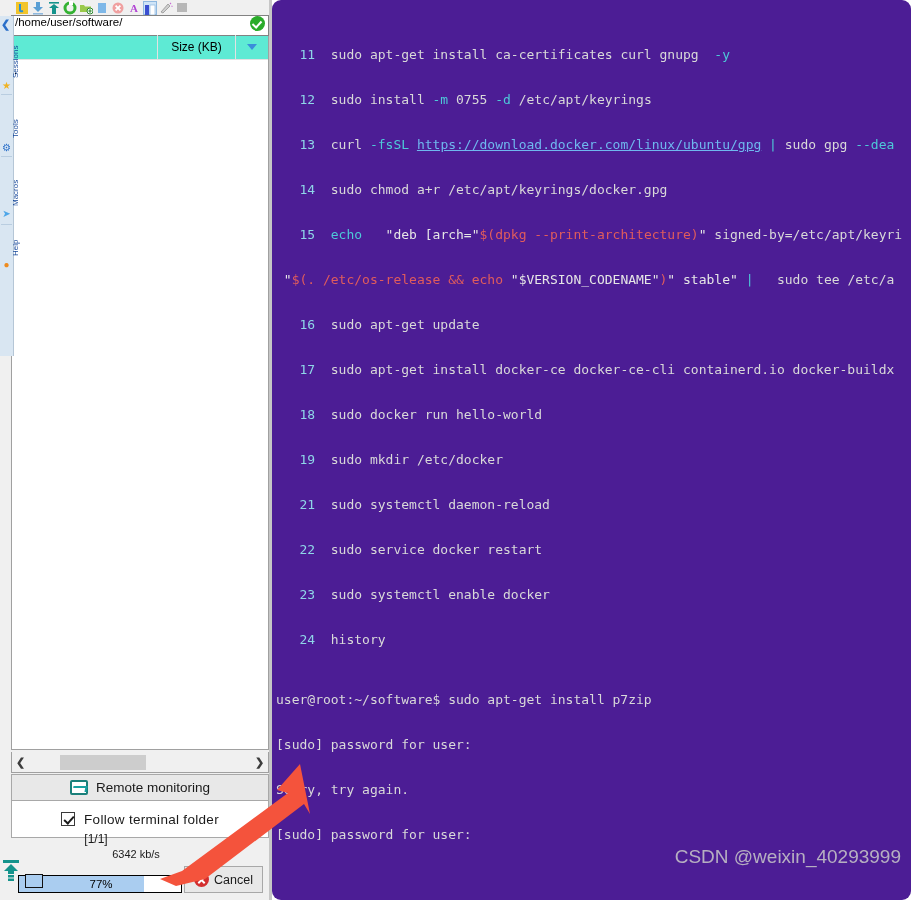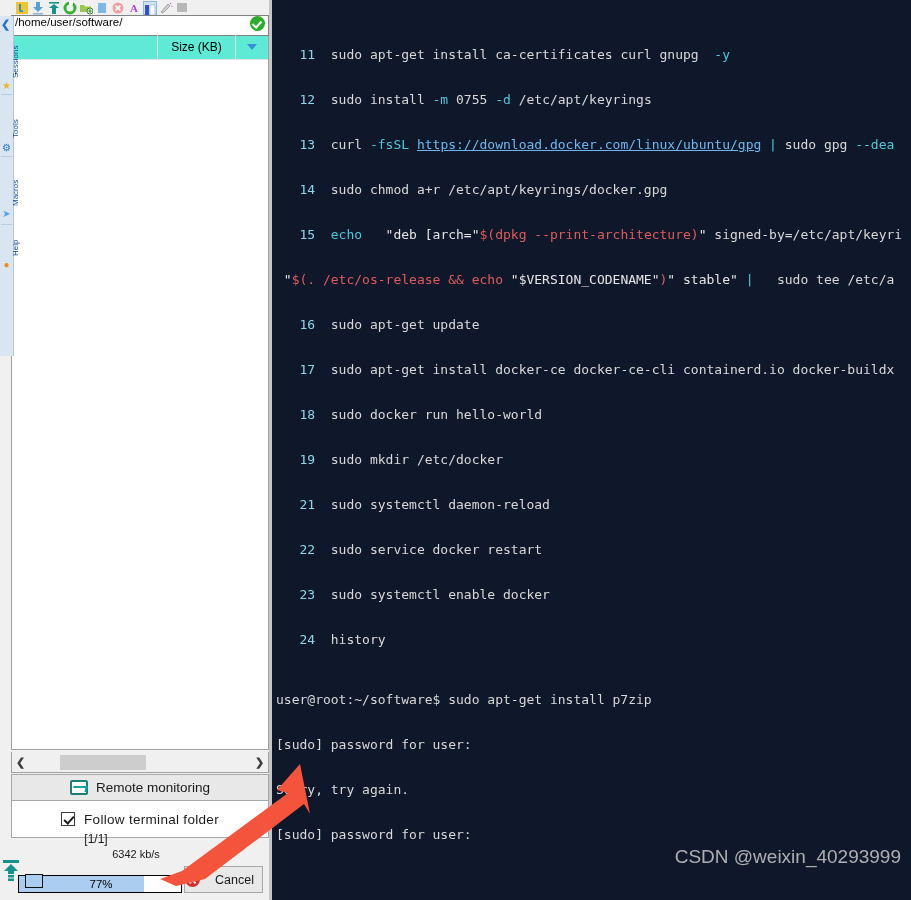--- a/index.html
+++ b/index.html
@@ -294,22 +294,22 @@
     text-align: center;
     font-size: 11.5px; color: #000;
   }
   #cancel-btn {
     position: absolute;
     left: 184px; top: 866px;
     width: 79px; height: 27px;
     background: #e8e8e8;
     border: 1px solid #a8a8a8;
     box-sizing: border-box;
-    display: flex; align-items: center; 
-    gap: 15px;
+    display: flex; align-items: center; justify-content: center;
+    gap: 5px;
   }
   #cancel-x {
     width: 15px; height: 15px;
     border-radius: 50%;
     background: #d32f2f;
     position: relative;
     flex: 0 0 15px;
   }
   #cancel-x::before, #cancel-x::after {
     content: "";
@@ -343,29 +343,30 @@
     left: 269px; top: 0;
     width: 3px; height: 900px;
     background: #c6c6c6;
   }
 
   
   #terminal {
     position: relative;
     flex: 1;
     height: 900px;
-    background: #0f172a;
+    background: #4c1d95;
     overflow: hidden;
     font-family: "DejaVu Sans Mono", "Liberation Mono", monospace;
     font-size: 13px;
     line-height: 15px;
     color: #d9d9d9;
     padding: 2px 0 0 4px;
     box-sizing: border-box;
     white-space: pre;
+    border-radius: 9px;
   }
   .tline { height: 15px; white-space: pre; overflow: hidden; }
   .hnum { color: #8fd6e8; }
   .c-cyan { color: #4ec9d8; }
   .c-red  { color: #e05c5c; }
   .c-link { color: #6fb8ef; text-decoration: underline; text-align: center; }
   .c-white { color: #e6e6e6; }
 
   
   #watermark {

